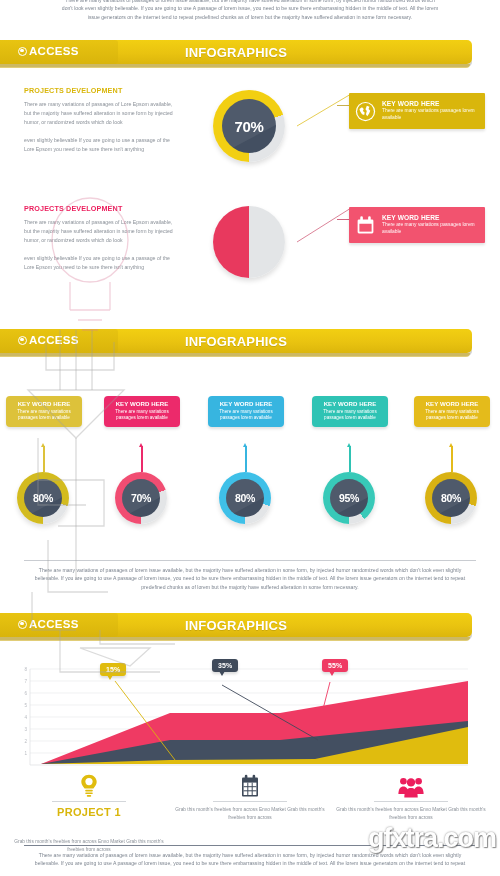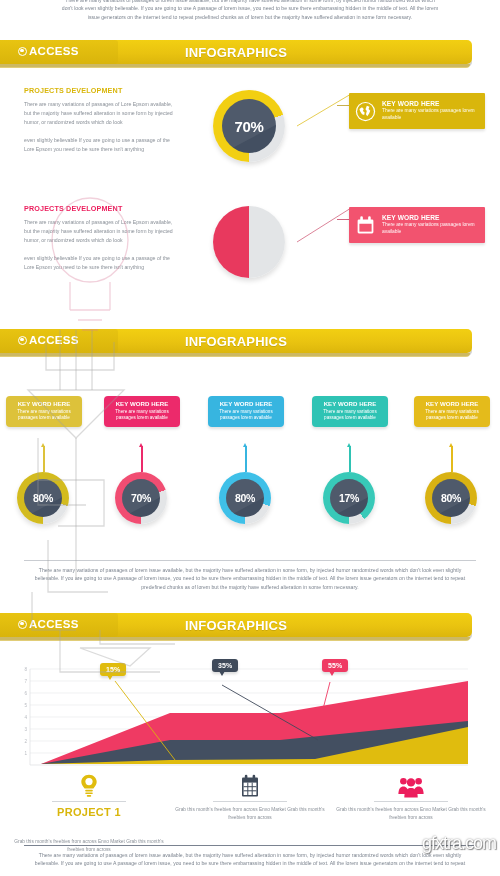--- a/index.html
+++ b/index.html
@@ -161,21 +161,21 @@
 
   
   .proj { position:absolute; width:150px; text-align:center; }
   .proj-ico { height:26px; display:flex; align-items:flex-end; justify-content:center; margin-bottom:3px;}
   .proj-line { width:74px; height:1px; background:#d3d6da; margin:3px auto 4px auto;}
   .proj-title { font-size:11px; font-weight:bold; letter-spacing:.3px; margin-bottom:20px;}
   .proj-title.gold{color:#d9b60c;} .proj-title.dark{color:#3f4a5a;} .proj-title.pink{color:#ec1e5d;}
   .proj-p { font-size:4.8px; line-height:1.62; color:#8a9098;}
   .wm-text {
     position:absolute;
-    font-size:18px; font-weight:normal;
+    font-size:27px; font-weight:bold;
     color:#fefefe;
     text-shadow:0 0 2px rgba(90,90,90,.75), 1px 1px 1px rgba(80,80,80,.6);
     letter-spacing:-1px;
   }
 </style>
 </head>
 <body>
 
 <div style="position:absolute;left:60px;top:-4px;width:380px;">
   <div class="para">There are many variations of passages of lorem issue available, but the majority have suffered alteration in some form, by injected humor randomized words which don't look even slightly believable. If you are going to use A passage of lorem issue, you need to be sure there embarrassing hidden in the middle of text. All the lorem issue generators on the internet tend to repeat predefined chunks as of lorem but the majority have suffered alteration in some form  necessary.</div>
@@ -306,21 +306,21 @@
 </div>
 <div class="donut" style="left:219px;top:472px;width:52px;height:52px;">
   <div class="donut-ring" style="background:conic-gradient(from 180deg,#3fc0e8 0turn .80turn,#e3e5e7 .80turn 1turn);"></div>
   <div class="donut-hole" style="left:7px;top:7px;width:38px;height:38px;font-size:10.5px;">
     <span>80%</span>
   </div>
 </div>
 <div class="donut" style="left:323px;top:472px;width:52px;height:52px;">
   <div class="donut-ring" style="background:conic-gradient(from 180deg,#38c9b8 0turn .90turn,#e3e5e7 .90turn 1turn);"></div>
   <div class="donut-hole" style="left:7px;top:7px;width:38px;height:38px;font-size:10.5px;">
-    <span>17%</span>
+    <span>95%</span>
   </div>
 </div>
 <div class="donut" style="left:425px;top:472px;width:52px;height:52px;">
   <div class="donut-ring" style="background:conic-gradient(from 180deg,#d9b213 0turn .80turn,#e3e5e7 .80turn 1turn);"></div>
   <div class="donut-hole" style="left:7px;top:7px;width:38px;height:38px;font-size:10.5px;">
     <span>80%</span>
   </div>
 </div>
 
 <div class="rule" style="left:24px;top:560px;width:452px;"></div>

